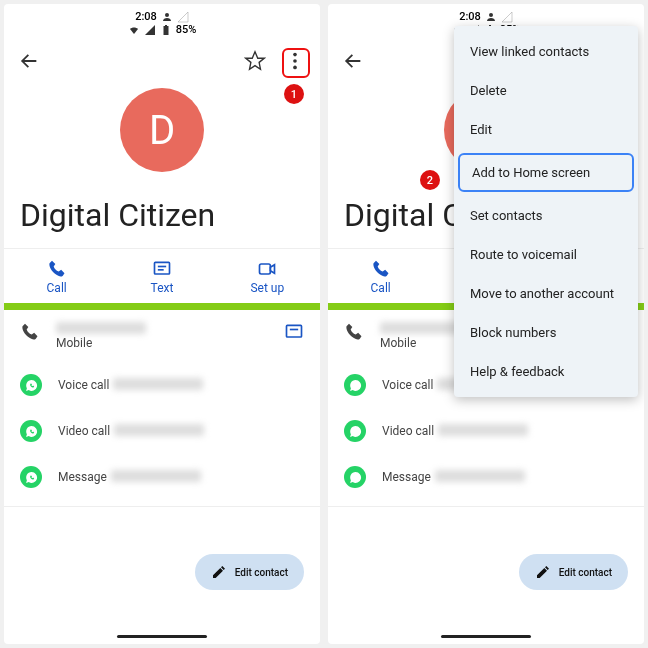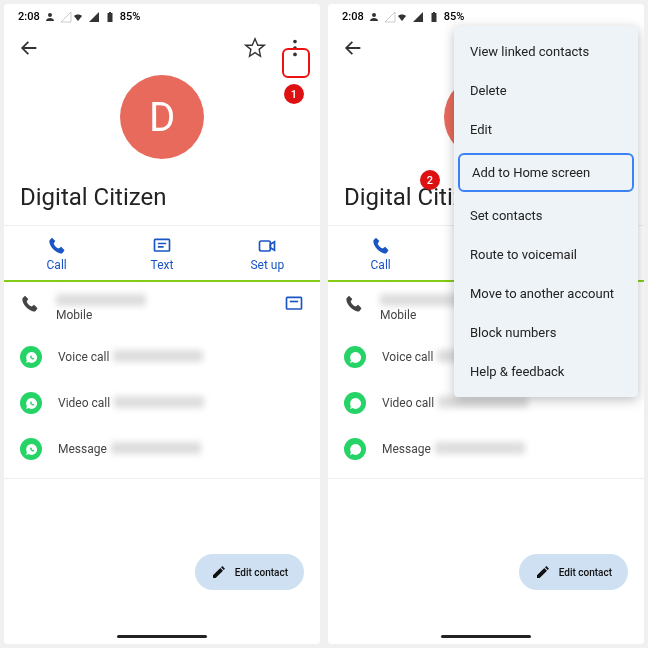--- a/index.html
+++ b/index.html
@@ -1,34 +1,34 @@
 <!DOCTYPE html>
 <html><head>
 <meta charset="utf-8">
 <style>
   * { box-sizing: border-box; margin: 0; padding: 0; font-family: Roboto, -apple-system, sans-serif; }
   body { background: #f0f0f0; width: 648px; height: 648px; display: flex; gap: 8px; padding: 4px; }
   .phone { background: #fff; width: 320px; height: 640px; position: relative; overflow: hidden; border-radius: 4px; }
 
-  .status { display: flex; justify-content: flex-start; align-items: center; padding: 6px 14px 2px; font-size: 11px; font-weight: 500; }
+  .status { display: flex; justify-content: flex-end; align-items: center; padding: 6px 14px 2px; font-size: 11px; font-weight: 500; flex-direction: column; }
   .status .left, .status .right { display: flex; align-items: center; gap: 4px; }
   .status svg { width: 12px; height: 12px; }
 
   .topbar { display: flex; align-items: center; padding: 12px 14px; gap: 8px; }
   .topbar .spacer { flex: 1; }
   .topbar .ico { width: 22px; height: 22px; }
 
   .red-box { position: absolute; border: 2px solid #e11; border-radius: 6px; }
   .badge { position: absolute; background: #d11; color: #fff; width: 20px; height: 20px; border-radius: 50%; font-size: 11px; font-weight: 500; display: flex; align-items: center; justify-content: center; }
 
   .avatar { width: 84px; height: 84px; border-radius: 50%; background: #e86a5d; color: #fff; display: flex; align-items: center; justify-content: center; font-size: 40px; margin: 4px auto 24px; }
 
-  .name { font-size: 24px; padding: 0 16px 14px; color: #222; }
-
-  .actions { display: flex; border-top: 1px solid #eee; border-bottom: 2px solid #84cc16; }
+  .name { font-size: 32px; padding: 0 16px 14px; color: #222; }
+
+  .actions { display: flex; border-top: 1px solid #eee; border-bottom: 7px solid #84cc16; }
   .act { flex: 1; text-align: center; padding: 10px 0 8px; color: #1a55c4; font-size: 12px; display: flex; flex-direction: column; align-items: center; gap: 2px; }
   .act svg { width: 20px; height: 20px; }
 
   .row { display: flex; align-items: flex-start; padding: 12px 16px; gap: 16px; }
   .row .lbl { font-size: 12px; color: #444; }
   .row .blur { width: 90px; height: 12px; background: #ddd; filter: blur(3px); border-radius: 2px; margin-bottom: 2px; }
   .row .ic { width: 20px; height: 20px; flex-shrink: 0; }
   .wa { width: 22px; height: 22px; background: #25d366; border-radius: 50%; display: flex; align-items: center; justify-content: center; flex-shrink: 0; }
   .wa svg { width: 13px; height: 13px; fill: #fff; }
   .hr { height: 1px; background: #eee; margin: 6px 0 0; }

